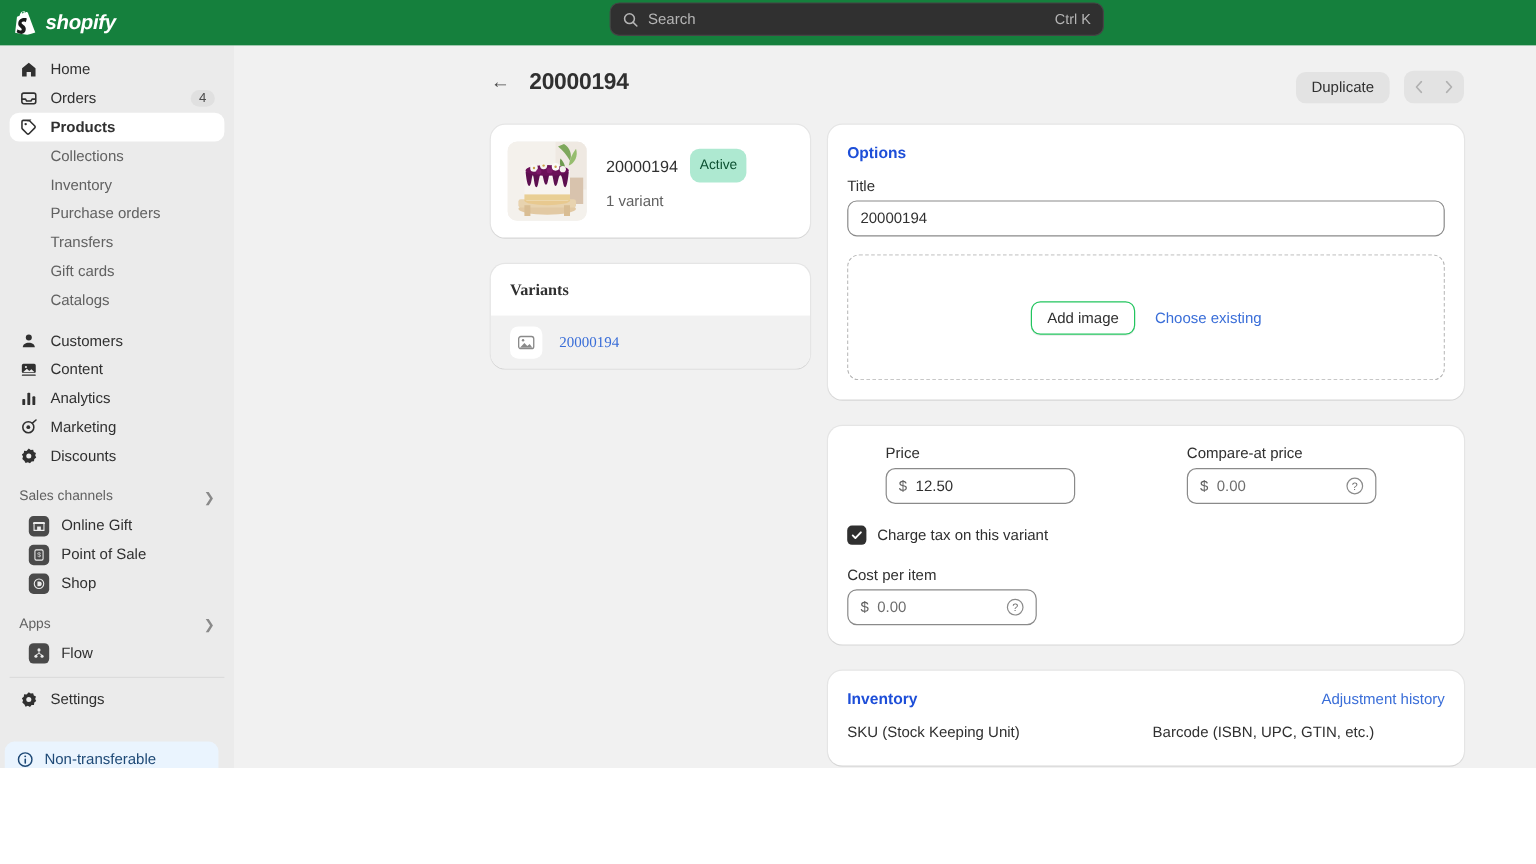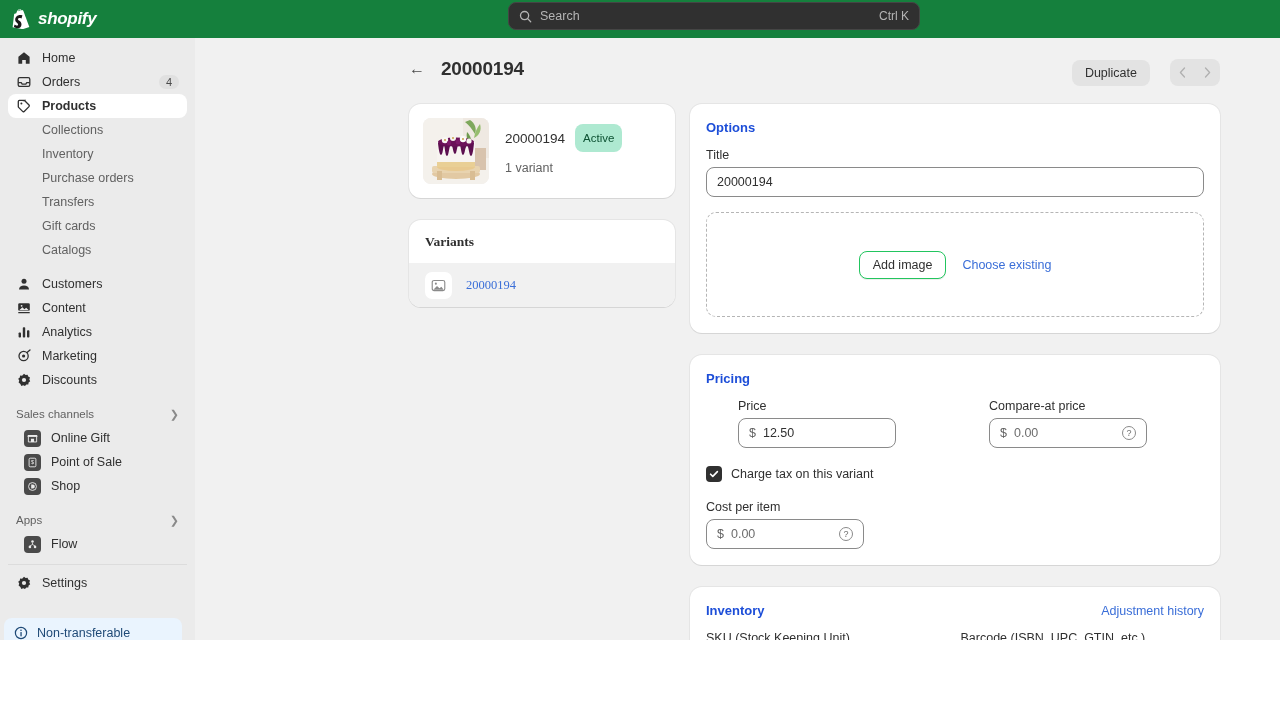--- a/index.html
+++ b/index.html
@@ -148,21 +148,21 @@
   .back-arrow {
     font-size: 16px; color: #4a4a4a; cursor: pointer;
     line-height: 1;
   }
   .page-title {
     font-size: 19px; font-weight: bold; color: #303030;
     letter-spacing: -0.2px;
   }
   .head-actions {
     position: absolute; top: 21px; right: 60px;
-    display: flex; align-items: center; gap: 20px;
+    display: flex; align-items: center; gap: 12px;
   }
   .btn-duplicate {
     background: #e3e3e3;
     border: none;
     border-radius: 8px;
     padding: 6px 13px;
     font-size: 12.5px;
     color: #303030;
     font-family: inherit;
     cursor: pointer;
@@ -613,21 +613,20 @@
         <div class="rcard-title">Options</div>
         <label class="field-label">Title</label>
         <div class="input">20000194</div>
         <div class="dropzone" style="margin-top:15px;">
           <button class="btn-secondary">Add image</button>
           <span class="link-blue">Choose existing</span>
         </div>
       </div>
 
       <div class="card rcard">
-        <div class="rcard-title">Pricing</div>
         <div class="price-row">
           <div class="fw">
             <label class="field-label">Price</label>
             <div class="input input-money">
               <span class="money-sym">$</span>
               <span class="money-val">12.50</span>
             </div>
           </div>
           <div class="fw">
             <label class="field-label">Compare-at price</label>

